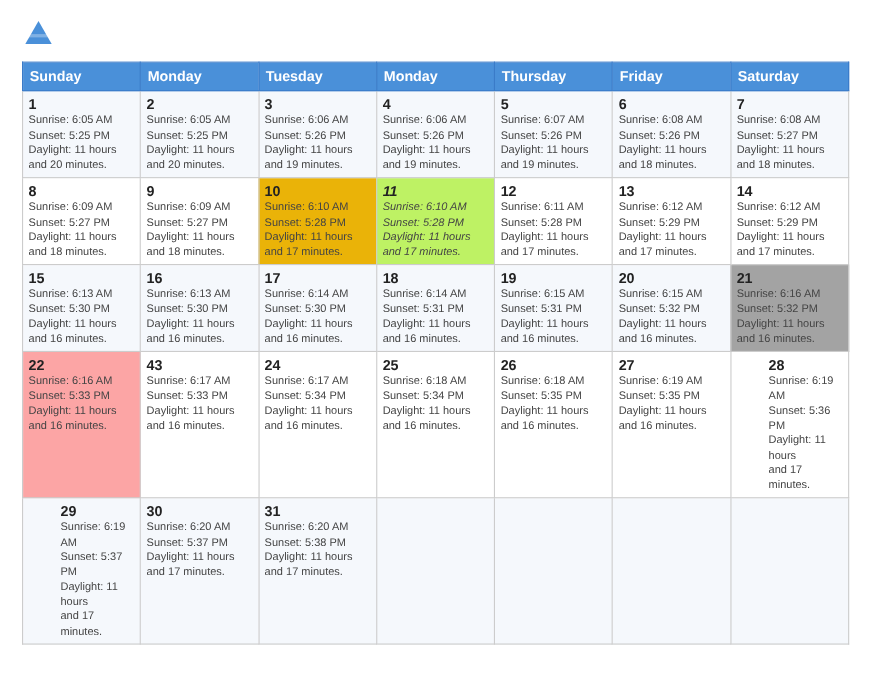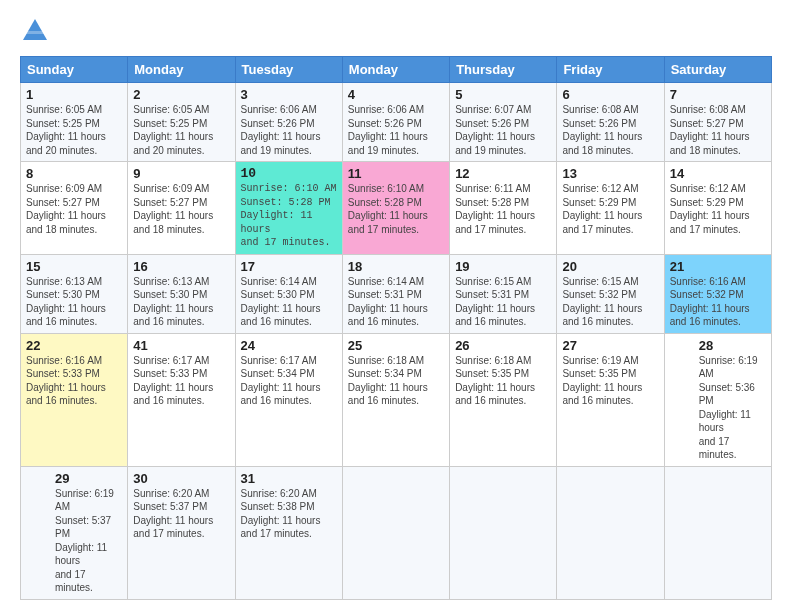--- a/index.html
+++ b/index.html
@@ -181,28 +181,28 @@
 Daylight: 11 hours
 and 18 minutes.</div>
           </td>
           <td style="background: rgb(255, 255, 255);">
             <span class="day-num">9</span>
             <div class="day-info" style="white-space: pre-line;">Sunrise: 6:09 AM
 Sunset: 5:27 PM
 Daylight: 11 hours
 and 18 minutes.</div>
           </td>
-          <td style="background: #5eead4; font-family: Liberation Mono, monospace;">
+          <td style="background: #eab308;">
             <span class="day-num">10</span>
             <div class="day-info" style="white-space: pre-line;">Sunrise: 6:10 AM
 Sunset: 5:28 PM
 Daylight: 11 hours
 and 17 minutes.</div>
           </td>
-          <td style="background: #f9a8d4;">
+          <td style="background: #bef264; font-style: italic;">
             <span class="day-num">11</span>
             <div class="day-info" style="white-space: pre-line;">Sunrise: 6:10 AM
 Sunset: 5:28 PM
 Daylight: 11 hours
 and 17 minutes.</div>
           </td>
           <td style="background: rgb(255, 255, 255);">
             <span class="day-num">12</span>
             <div class="day-info" style="white-space: pre-line;">Sunrise: 6:11 AM
 Sunset: 5:28 PM
@@ -260,38 +260,38 @@
 Daylight: 11 hours
 and 16 minutes.</div>
           </td>
           <td style="background: rgb(245, 248, 252);">
             <span class="day-num">20</span>
             <div class="day-info" style="white-space: pre-line;">Sunrise: 6:15 AM
 Sunset: 5:32 PM
 Daylight: 11 hours
 and 16 minutes.</div>
           </td>
-          <td style="background: #7dd3fc;">
+          <td style="background: #a3a3a3;">
             <span class="day-num">21</span>
             <div class="day-info" style="white-space: pre-line;">Sunrise: 6:16 AM
 Sunset: 5:32 PM
 Daylight: 11 hours
 and 16 minutes.</div>
           </td>
         </tr>
         <tr>
-          <td style="background: #fef9c3;">
+          <td style="background: #fca5a5;">
             <span class="day-num">22</span>
             <div class="day-info" style="white-space: pre-line;">Sunrise: 6:16 AM
 Sunset: 5:33 PM
 Daylight: 11 hours
 and 16 minutes.</div>
           </td>
           <td style="background: rgb(255, 255, 255);">
-            <span class="day-num">41</span>
+            <span class="day-num">43</span>
             <div class="day-info" style="white-space: pre-line;">Sunrise: 6:17 AM
 Sunset: 5:33 PM
 Daylight: 11 hours
 and 16 minutes.</div>
           </td>
           <td style="background: rgb(255, 255, 255);">
             <span class="day-num">24</span>
             <div class="day-info" style="white-space: pre-line;">Sunrise: 6:17 AM
 Sunset: 5:34 PM
 Daylight: 11 hours

